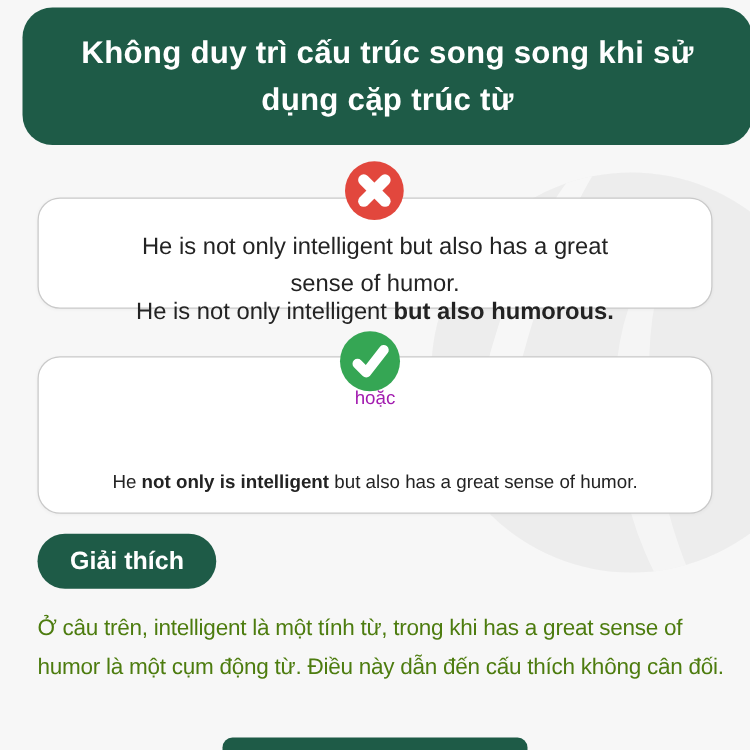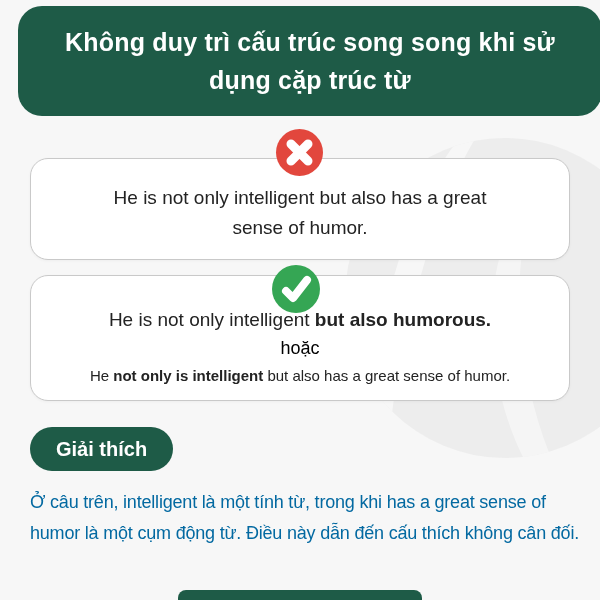--- a/index.html
+++ b/index.html
@@ -35,43 +35,43 @@
     text-align:center;line-height:38px;letter-spacing:0.2px;
   }
   
   .ex-box{
     position:absolute;left:30px;width:538px;background:#ffffff;
     border:1px solid #c9c9c9;border-radius:18px;z-index:1;
     box-shadow:0 1px 3px rgba(0,0,0,0.04);
     display:flex;flex-direction:column;align-items:center;justify-content:flex-end;
     text-align:center;
   }
-  .box-wrong{top:158px;height:84px;padding-bottom:16px;}
-  .box-right{top:275px;height:114px;padding-bottom:10px;}
+  .box-wrong{top:158px;height:84px;padding-bottom:3px;}
+  .box-right{top:285px;height:114px;padding-bottom:10px;gap:40px;}
   .sentence{font-size:19px;line-height:30px;color:#232323;white-space:nowrap;}
   .sentence b{font-weight:700;}
   .sentence.small{font-size:15px;line-height:28px;}
-  .divider-word{font-size:18px;line-height:27px;color:#000000;}
+  .divider-word{font-size:15px;line-height:27px;color:#a21caf;}
   
   .badge-icon{
     position:absolute;z-index:3;border-radius:50%;
     display:flex;align-items:center;justify-content:center;
   }
   .x-badge{left:276px;top:129px;width:47px;height:47px;background:#E2473D;}
   .check-badge{left:272px;top:265px;width:48px;height:48px;background:#35A654;}
   
   .explain-pill{
     position:absolute;left:30px;top:427px;height:44px;padding:0 26px;
     background:#1E5B47;border-radius:24px;z-index:2;
     display:flex;align-items:center;justify-content:flex-end;
   }
   .explain-pill span{color:#fff;font-size:20px;font-weight:700;}
   .explain-text{
     position:absolute;left:30px;top:487px;width:560px;z-index:2;
-    font-size:18px;line-height:31px;color:#0369a1;
+    font-size:18px;line-height:31px;color:#4d7c0f;
   }
   .explain-text div{white-space:nowrap;letter-spacing:-0.2px;}
   
   .footer-bar{
     position:absolute;left:50%;transform:translateX(-50%);bottom:0;
     width:244px;height:10px;background:#1E5B47;border-radius:8px 8px 0 0;z-index:2;
   }
 </style>
 </head>
 <body>

